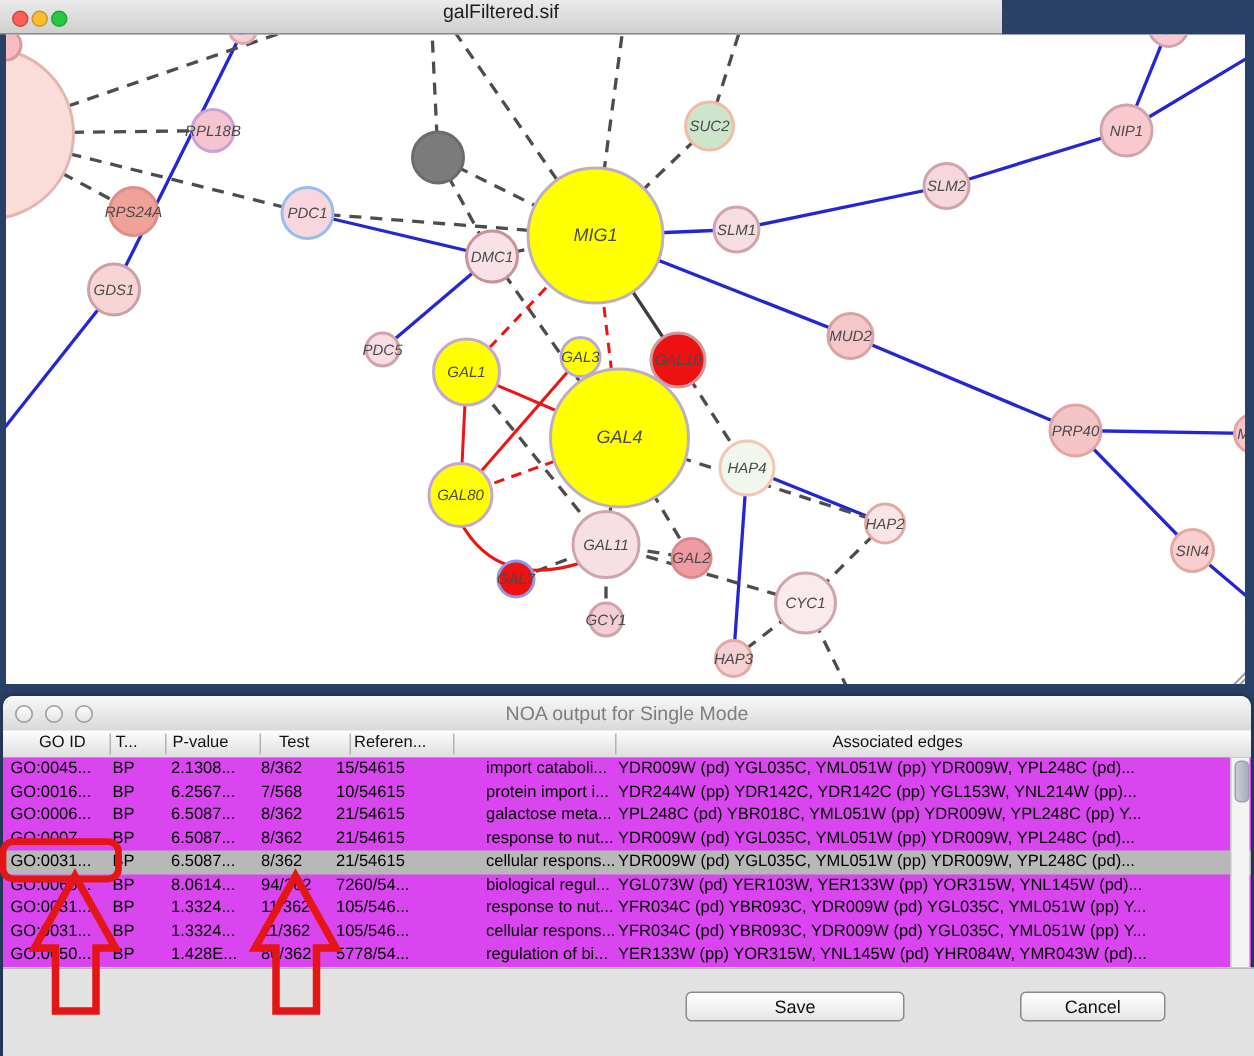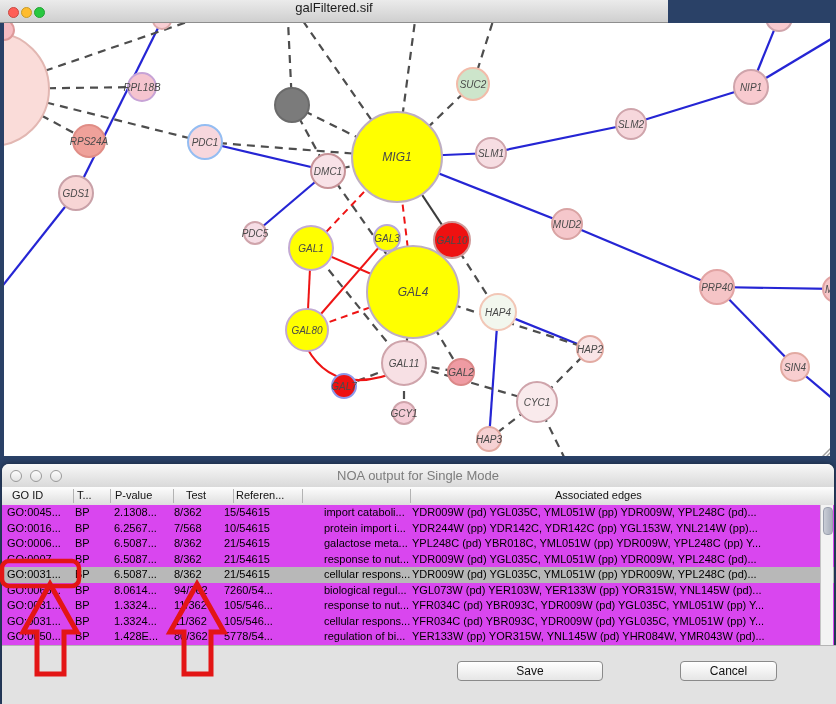--- a/index.html
+++ b/index.html
@@ -224,21 +224,21 @@
 </div>
 
 <div class="noa-window">
   <div class="noa-titlebar">
     <span class="gl gl1"></span>
     <span class="gl gl2"></span>
     <span class="gl gl3"></span>
     <span class="noa-title">NOA output for Single Mode</span>
   </div>
   <div class="noa-header" id="noa-header">
-      <span style="left: 10px;">GO ID</span>
+      <span style="left: 24px;">GO ID</span>
       <span style="left: 75px;">T...</span>
       <span style="left: 113px;">P-value</span>
       <span style="left: 184px;">Test</span>
       <span style="left: 234px;">Referen...</span>
       <span style="left: 318px; margin-top: 36px;">Desciption</span>
       <span style="left: 553px;">Associated edges</span>
       <div class="hsep" style="left: 71px;"></div>
       <div class="hsep" style="left: 108px;"></div>
       <div class="hsep" style="left: 171px;"></div>
       <div class="hsep" style="left: 231px;"></div>

